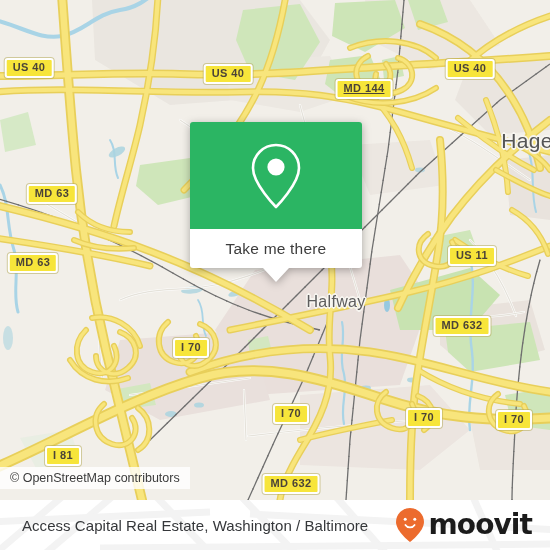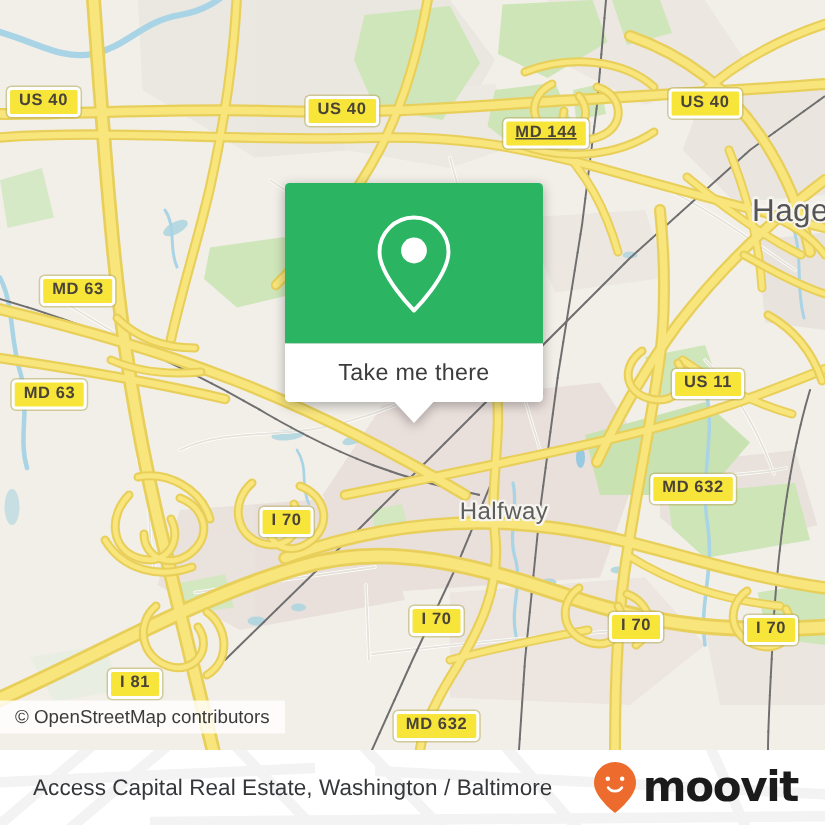--- a/index.html
+++ b/index.html
@@ -418,26 +418,26 @@
         <div class="shield" style="left: 364px; top: 89px; text-decoration: underline;">MD 144</div>
         <div class="shield" style="left: 470px; top: 69px;">US 40</div>
         <div class="shield" style="left: 52px; top: 194px;">MD 63</div>
         <div class="shield" style="left: 33px; top: 263px;">MD 63</div>
         <div class="shield" style="left: 452px; top: 256px; margin-left: 20px;">US 11</div>
         <div class="shield" style="left: 462px; top: 326px;">MD 632</div>
         <div class="shield" style="left: 191px; top: 348px;">I 70</div>
         <div class="shield" style="left: 291px; top: 414px;">I 70</div>
         <div class="shield" style="left: 424px; top: 418px;">I 70</div>
         <div class="shield" style="left: 514px; top: 420px;">I 70</div>
-        <div class="shield" style="left: 63px; top: 456px; margin-left: 27px;">I 81</div>
+        <div class="shield" style="left: 63px; top: 456px;">I 81</div>
         <div class="shield" style="left: 291px; top: 484px;">MD 632</div>
       </div>
 
     <div id="place-layer">
-        <div class="place-label" style="left: 336px; top: 302px; margin-top: 40px;">Halfway</div>
+        <div class="place-label" style="left: 336px; top: 302px;">Halfway</div>
         <div class="place-label big" style="left: 527px; top: 141px;">Hage</div>
       </div>
 
     <div id="popup">
       <div id="popup-head">
         <svg width="58" height="72" viewBox="0 0 58 72">
           <path d="M29 5 C 16.3 5, 6 15.3, 6 28 C 6 44, 29 67, 29 67 C 29 67, 52 44, 52 28 C 52 15.3, 41.7 5, 29 5 Z" fill="none" stroke="#ffffff" stroke-width="2.6" stroke-linejoin="round"></path>
           <circle cx="29" cy="27" r="8.6" fill="#ffffff"></circle>
         </svg>
       </div>

